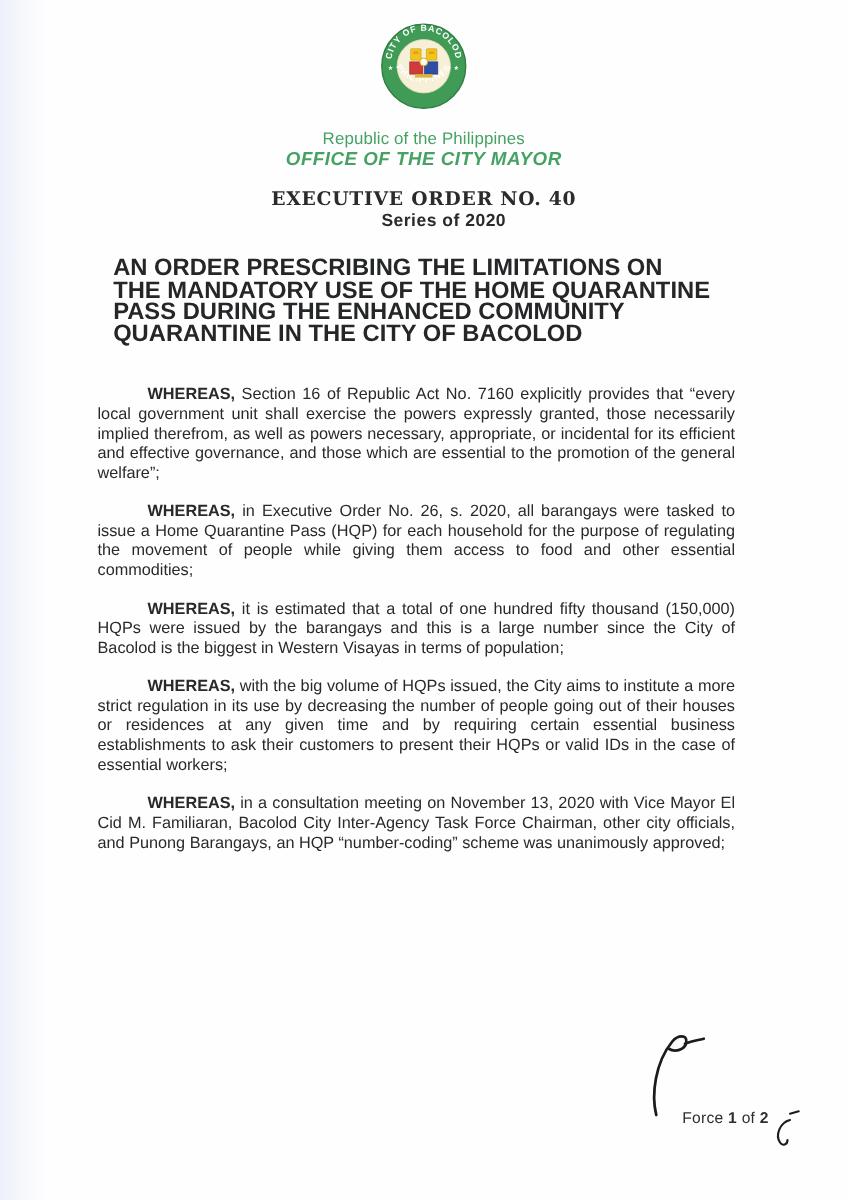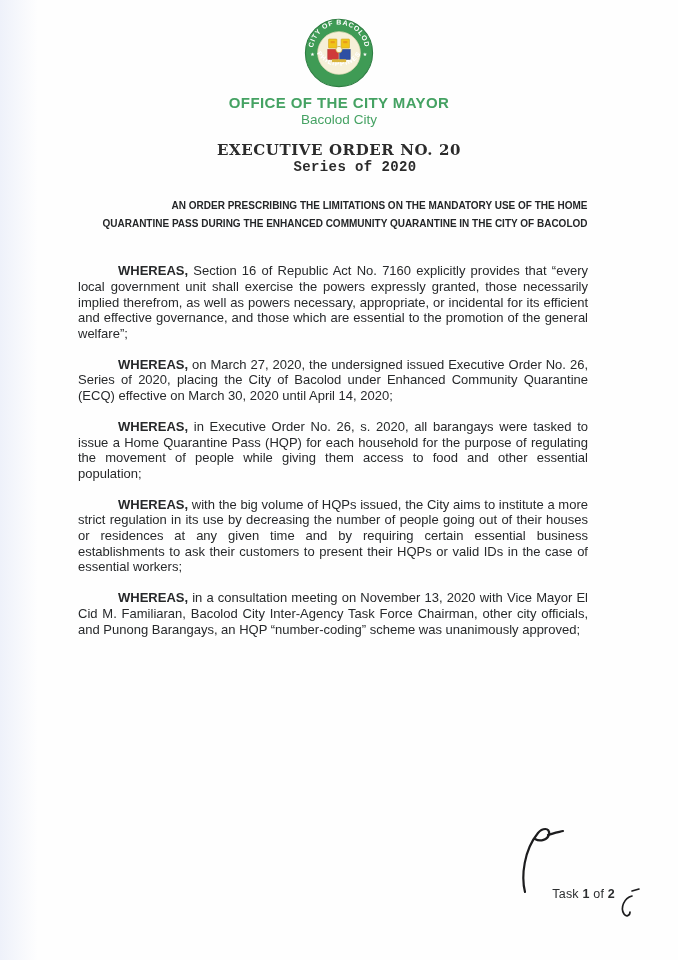--- a/index.html
+++ b/index.html
@@ -14,39 +14,39 @@
     position: absolute; inset: 0;
     background:
       linear-gradient(90deg, #eef1fa 0px, rgba(255,255,255,0) 38px),
       #fefefe;
   }
 
   
   .header { text-align: center; padding-top: 17px; }
   .seal-wrap { display: inline-block; width: 70px; height: 72px; }
   .hdr-republic { font-size: 13.5px; margin-top: 9px; letter-spacing: .1px; }
-  .hdr-office   { font-size: 15px; font-weight: bold; letter-spacing: .4px; margin-top: 1px; }
+  .hdr-office   { font-size: 15px; font-weight: bold; letter-spacing: .4px; margin-top: 1px; font-style: italic; }
   .hdr-city     { font-size: 13.5px; margin-top: 1px; }
 
   
   .eo-heading {
     font-family: "DejaVu Serif", serif;
     font-weight: bold; color: #2b2b2b;
     text-align: center; margin-top: 14px;
     font-size: 15px; letter-spacing: .6px; line-height: 18px;
   }
   .eo-series {
-    font-family: Liberation Mono, monospace;
+    font-family: Liberation Sans, sans-serif;
     font-weight: bold; color: #2b2b2b;
     text-align: center; font-size: 14px; letter-spacing: .4px; padding-left: 32px;
   }
   .eo-title {
     width: 497px; margin: 22px auto 0 auto;
-    text-align: right; font-weight: bold; color: #242628;
-    font-size: 10px; line-height: 17.6px;
+    text-align: left; font-weight: bold; color: #242628;
+    font-size: 19px; line-height: 17.6px;
     text-wrap: balance;
   }
 
   
   .body-text {
     margin: 31px 90px 0 78px;
     color: #27292b;
     font-size: 13px; line-height: 15.7px;
     text-align: justify;
   }
@@ -89,50 +89,50 @@
           <rect x="53" y="31" width="12" height="13" rx="1" fill="#f0c419" stroke="#c9a227" stroke-width="0.8"></rect>
           <rect x="38" y="34" width="6" height="3" fill="#e89b1c"></rect>
           <rect x="56" y="34" width="6" height="3" fill="#e89b1c"></rect>
           <rect x="34" y="46" width="15" height="14" fill="#cf3a3a" stroke="#a52828" stroke-width="0.8"></rect>
           <rect x="51" y="46" width="15" height="14" fill="#2e4fa3" stroke="#203a7e" stroke-width="0.8"></rect>
           <circle cx="50" cy="46" r="4.5" fill="#fdf8e4" stroke="#c9a227" stroke-width="1"></circle>
           <rect x="40" y="60" width="20" height="4" fill="#d9b43a"></rect>
         </g>
       </svg>
     </div>
+    <div class="hdr-republic" style="color:#45a263">Republic of the Philippines</div>
     <div class="hdr-office" style="color:#45a263">OFFICE OF THE CITY MAYOR</div>
-    <div class="hdr-city" style="color:#45a263">Bacolod City</div>
   </div>
 
-  <div class="eo-heading">EXECUTIVE ORDER NO. 20</div>
+  <div class="eo-heading">EXECUTIVE ORDER NO. 40</div>
   <div class="eo-series">Series of 2020</div>
   <div class="eo-title">AN ORDER PRESCRIBING THE LIMITATIONS ON THE MANDATORY USE OF THE HOME QUARANTINE PASS DURING THE ENHANCED COMMUNITY QUARANTINE IN THE CITY OF BACOLOD</div>
 
   <div class="body-text" id="paragraphs">
       <p class="para"><span class="lead">WHEREAS,</span><span> Section 16 of Republic Act No. 7160 explicitly provides that “every local government unit shall exercise the powers expressly granted, those necessarily implied therefrom, as well as powers necessary, appropriate, or incidental for its efficient and effective governance, and those which are essential to the promotion of the general welfare”;</span></p>
-      <p class="para"><span class="lead">WHEREAS,</span><span> on March 27, 2020, the undersigned issued Executive Order No. 26, Series of 2020, placing the City of Bacolod under Enhanced Community Quarantine (ECQ) effective on March 30, 2020 until April 14, 2020;</span></p>
-      <p class="para"><span class="lead">WHEREAS,</span><span> in Executive Order No. 26, s. 2020, all barangays were tasked to issue a Home Quarantine Pass (HQP) for each household for the purpose of regulating the movement of people while giving them access to food and other essential population;</span></p>
+      <p class="para"><span class="lead">WHEREAS,</span><span> in Executive Order No. 26, s. 2020, all barangays were tasked to issue a Home Quarantine Pass (HQP) for each household for the purpose of regulating the movement of people while giving them access to food and other essential commodities;</span></p>
+      <p class="para"><span class="lead">WHEREAS,</span><span> it is estimated that a total of one hundred fifty thousand (150,000) HQPs were issued by the barangays and this is a large number since the City of Bacolod is the biggest in Western Visayas in terms of population;</span></p>
       <p class="para"><span class="lead">WHEREAS,</span><span> with the big volume of HQPs issued, the City aims to institute a more strict regulation in its use by decreasing the number of people going out of their houses or residences at any given time and by requiring certain essential business establishments to ask their customers to present their HQPs or valid IDs in the case of essential workers;</span></p>
       <p class="para"><span class="lead">WHEREAS,</span><span> in a consultation meeting on November 13, 2020 with Vice Mayor El Cid M. Familiaran, Bacolod City Inter-Agency Task Force Chairman, other city officials, and Punong Barangays, an HQP “number-coding” scheme was unanimously approved;</span></p>
     </div>
 
   <div class="sig-main">
     <svg width="52" height="68" viewBox="0 0 52 68">
       <path d="M12,66 C8,50 11,24 25,7 C29,2 37,1 36,8 C35,14 27,16 22,13" fill="none" stroke="#1c1c1e" stroke-width="2.2" stroke-linecap="round"></path>
       <path d="M35,9 C40,7 46,6 50,5" fill="none" stroke="#1c1c1e" stroke-width="2.2" stroke-linecap="round"></path>
     </svg>
   </div>
 
   <div class="sig-small">
     <svg width="30" height="34" viewBox="0 0 30 34">
       <path d="M20,5 L27,3" fill="none" stroke="#1c1c1e" stroke-width="1.6" stroke-linecap="round"></path>
       <path d="M20,10 C12,12 8,22 12,28 C14,31 18,30 18,26" fill="none" stroke="#1c1c1e" stroke-width="1.7" stroke-linecap="round"></path>
     </svg>
   </div>
 
   <div class="page-num">
-    <span>Task</span>
+    <span>Force</span>
     <b>1</b>
     <span>of</span>
     <b>2</b>
   </div>
 
 </div>
 
 </body></html>

